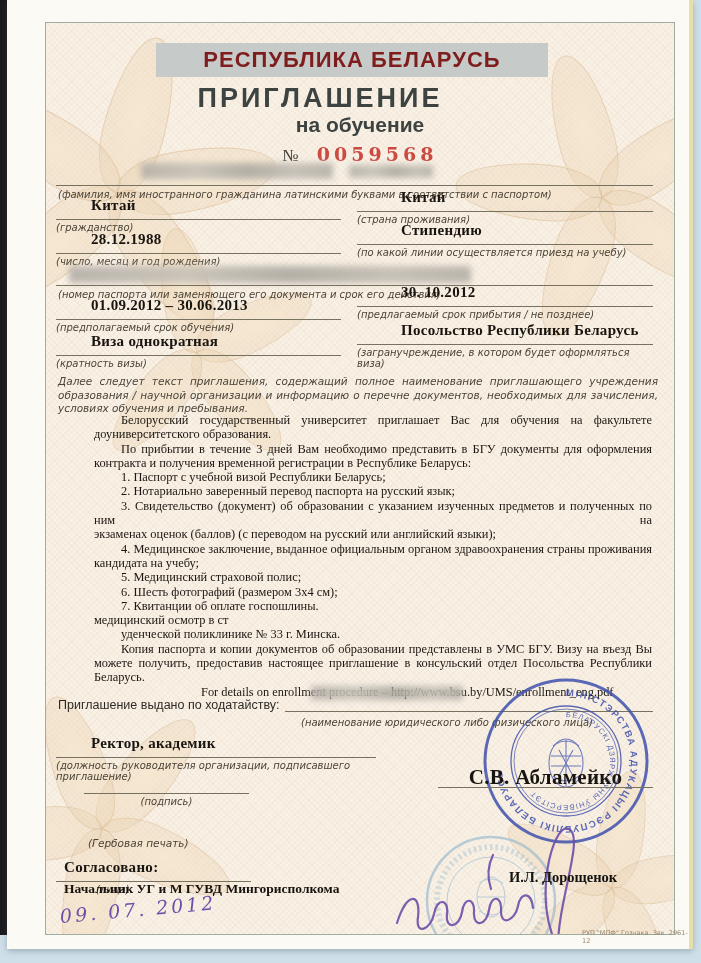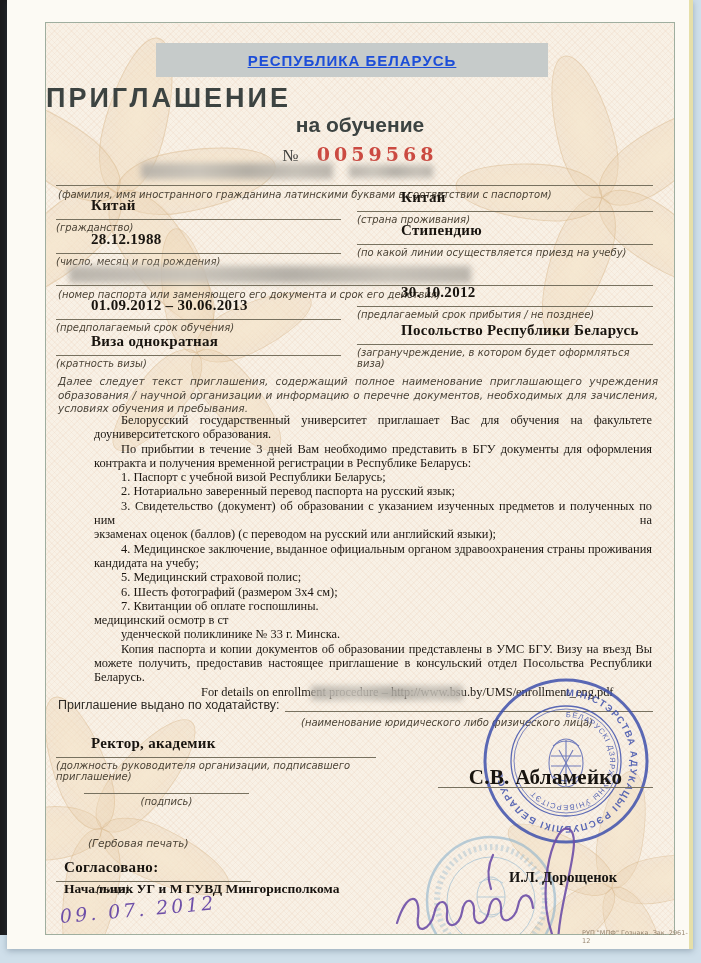--- a/index.html
+++ b/index.html
@@ -30,22 +30,22 @@
     transform-origin:50% 100%;
     border-radius:50% 50% 48% 48%/62% 62% 38% 38%;
     background:radial-gradient(closest-side, rgba(245,231,208,.95), rgba(240,219,188,.5) 65%, rgba(228,199,160,.25));
     border:1px solid rgba(213,178,134,.38);
   }
   .z{position:absolute;z-index:2;}
   .band{
     left:110px;top:20px;width:392px;height:34px;background:#c6cbca;
     display:flex;align-items:center;justify-content:center;
   }
-  .country{font-weight:bold;font-size:15px;letter-spacing:1px;color:#1d4ed8;text-decoration:underline;}
-  .title{left:0;top:60px;width:548px;text-align:left;font-weight:bold;font-size:27px;letter-spacing:3px;color:#3c4341;}
+  .country{font-weight:bold;font-size:22px;letter-spacing:1px;color:#7f1d1d;}
+  .title{left:0;top:60px;width:548px;text-align:center;font-weight:bold;font-size:27px;letter-spacing:3px;color:#3c4341;}
   .subtitle{left:0;top:90px;width:628px;text-align:center;font-weight:bold;font-size:21px;color:#3c4341;}
   .numrow{left:0;top:120px;width:628px;text-align:center;font-family:"Liberation Serif",serif;}
   .numsign{font-size:17px;color:#3d3d3a;margin-right:18px;}
   .docnum{font-family:"DejaVu Serif",serif;font-size:19px;font-weight:bold;letter-spacing:4px;color:#cb4a41;}
   .redact{position:absolute;z-index:2;background:linear-gradient(90deg,#b5b0a8,#c6c1b8 30%,#aeaaa2 55%,#c2bdb4 80%,#b5b0a8);filter:blur(3px);border-radius:2px;opacity:.9;}
   .rule{position:absolute;z-index:2;border-bottom:1px solid #77715f;height:0;}
   .lab{font-family:"DejaVu Sans",sans-serif;font-style:italic;font-size:10px;color:#4b4336;}
   .field{position:absolute;z-index:2;}
   .field .v{
     font-family:"Liberation Serif",serif;font-weight:bold;font-size:15px;color:#18140f;

